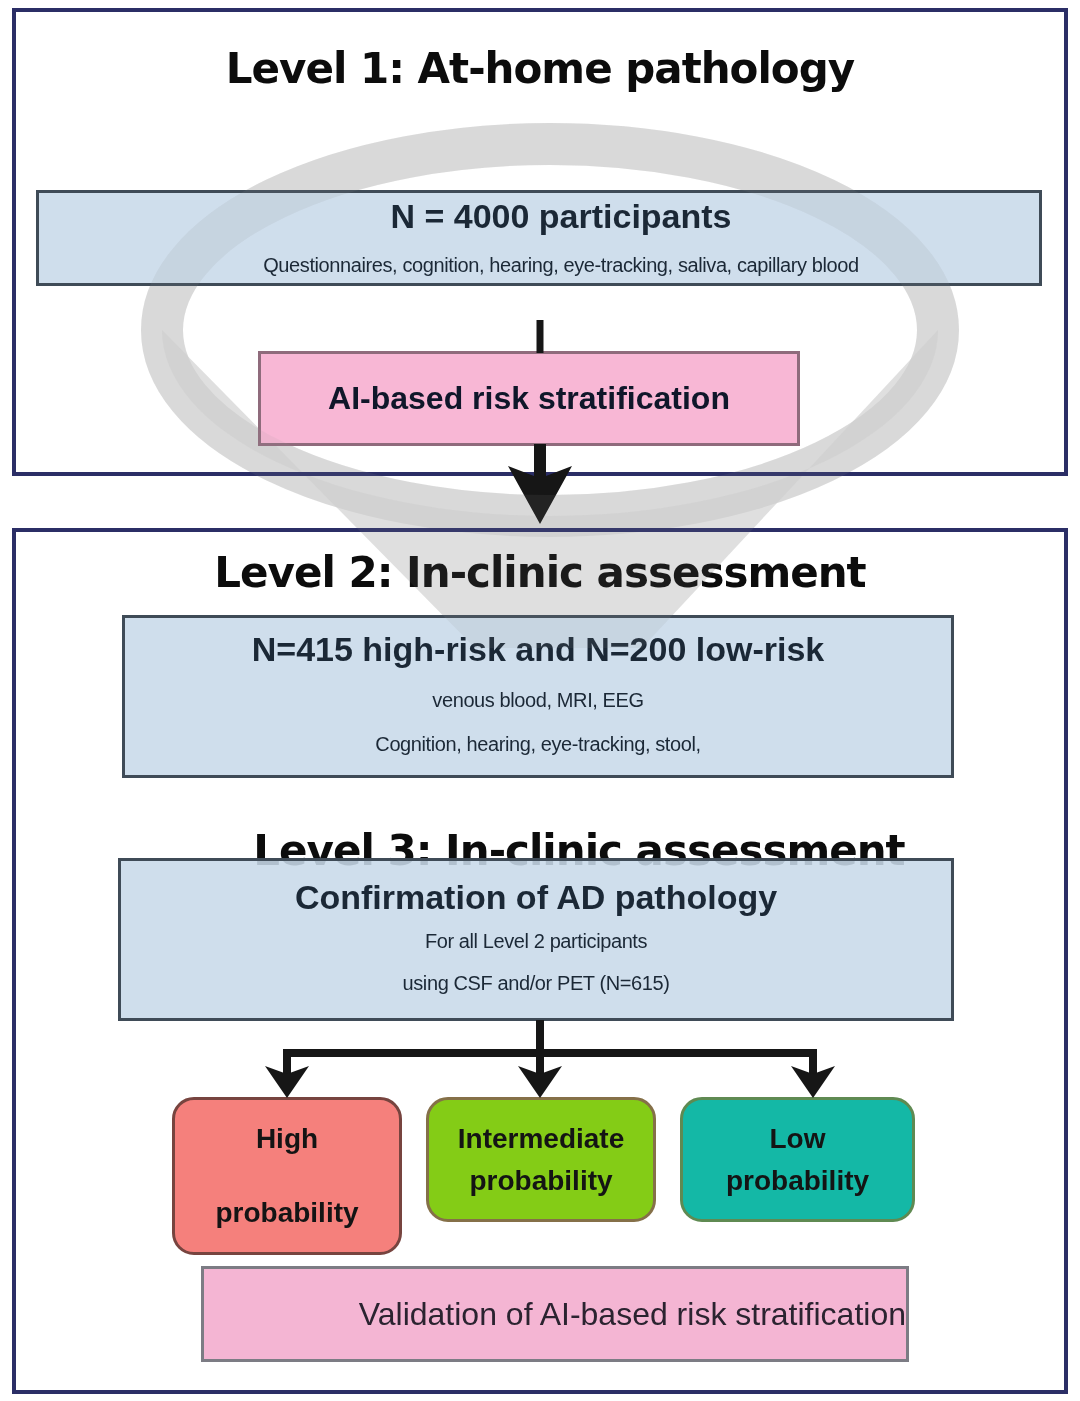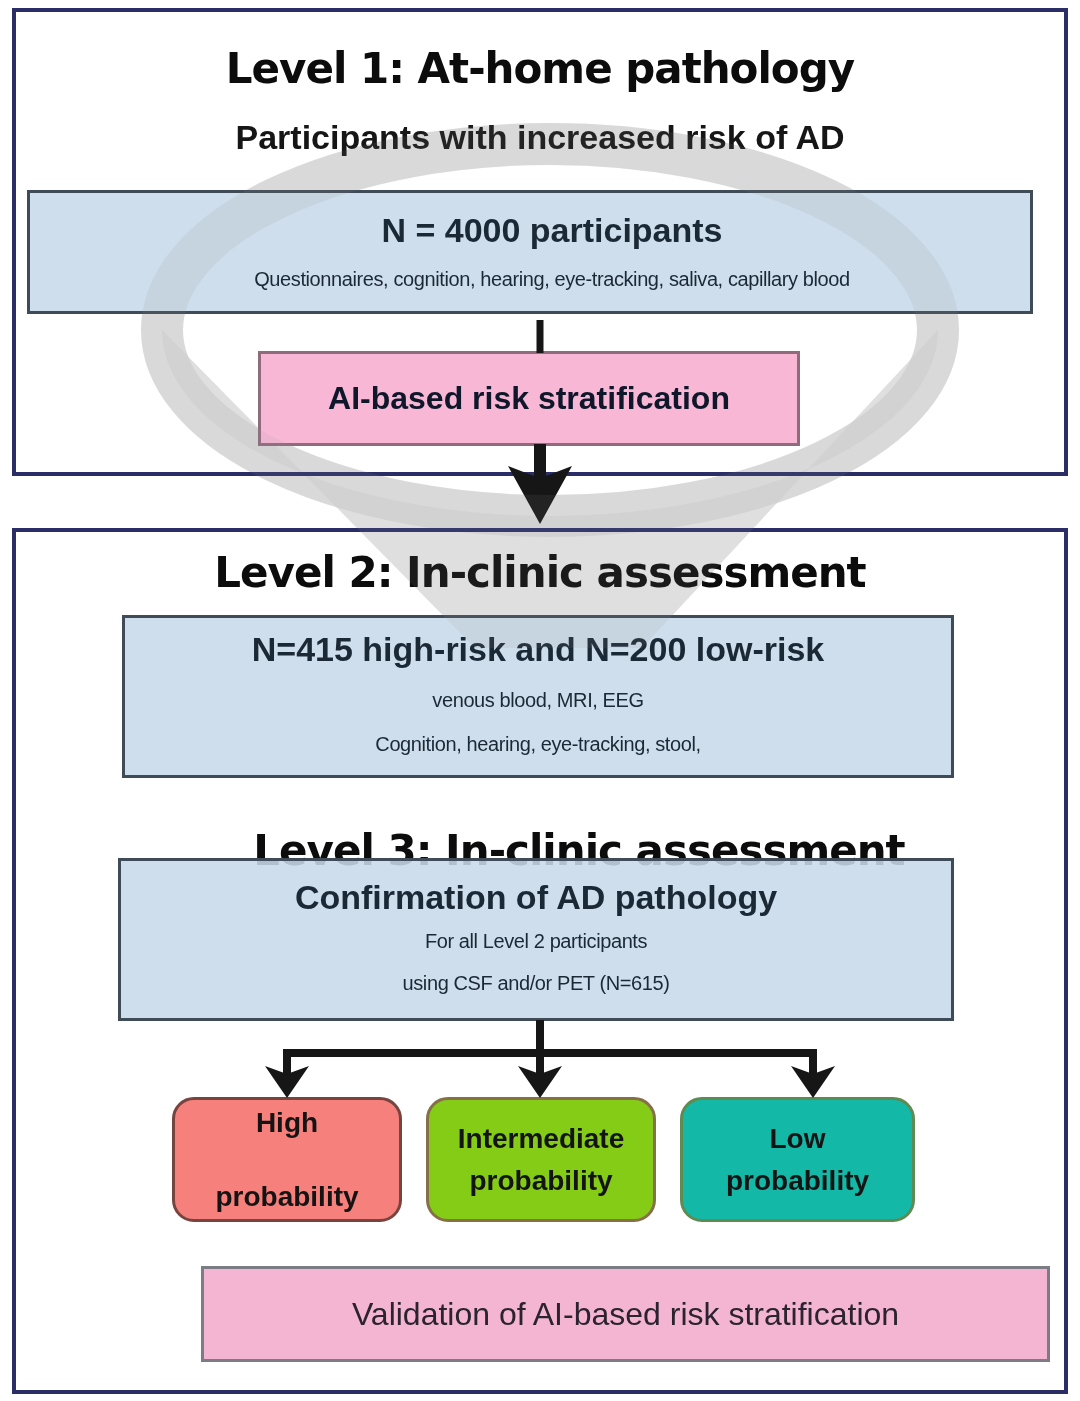--- a/index.html
+++ b/index.html
@@ -59,23 +59,22 @@
 
   <svg class="layer funnel" width="1080" height="1401" viewBox="0 0 1080 1401">
     <ellipse cx="550" cy="330" rx="388" ry="186" fill="none" stroke="#c9c9c9" stroke-width="42" opacity="0.55"></ellipse>
     <path d="M 162 330 A 388 186 0 0 0 938 330 L 642 648 L 475 648 Z" fill="#d2d2d2" opacity="0.5"></path>
   </svg>
 
   <div class="outer-frame" style="left:12px;top:8px;width:1056px;height:468px;"></div>
 
   <div class="level-title" style="top:44px;">Level 1: At-home pathology</div>
 
-  <div class="subtitle" style="top:118px;">Participants with increased risk of AD</div>
 
-  <div class="bluebox" style="left:27px;top:190px;width:1006px;height:124px;padding-left:44px;">
+  <div class="bluebox" style="left:36px;top:190px;width:1006px;height:96px;padding-left:44px;">
     <div class="headline" style="margin-bottom:10px;">N = 4000 participants</div>
     <div class="detail" style="line-height:34px;">Questionnaires, cognition, hearing, eye-tracking, saliva, capillary blood</div>
   </div>
 
   <div class="pinkbox" style="left:258px;top:351px;width:542px;height:95px;">
     <span>AI-based risk stratification</span>
   </div>
 
   <div class="outer-frame" style="left:12px;top:528px;width:1056px;height:866px;"></div>
 
@@ -88,36 +87,36 @@
   </div>
 
   <div class="level-title" style="top:826px;padding-left:39px;">Level 3: In-clinic assessment</div>
 
   <div class="bluebox" style="left:118px;top:858px;width:836px;height:163px;">
     <div class="headline" style="">Confirmation of AD pathology</div>
     <div class="detail" style="line-height:42px;">For all Level 2 participants</div>
     <div class="detail" style="line-height:42px;">using CSF and/or PET (N=615)</div>
   </div>
 
-  <div class="outcome red" style="left: 172px; top: 1097px; width: 230px; height: 125px; background-color: rgb(245, 128, 124); gap: 32px;">
+  <div class="outcome red" style="left: 172px; top: 1097px; width: 230px; height: 158px; background-color: rgb(245, 128, 124); gap: 32px;">
     <div>High</div>
     <div>probability</div>
   </div>
 
   <div class="outcome orange" style="left: 426px; top: 1097px; width: 230px; height: 125px; background-color: #84cc16;">
     <div>Intermediate</div>
     <div>probability</div>
   </div>
 
   <div class="outcome green" style="left: 680px; top: 1097px; width: 235px; height: 125px; background-color: #14b8a6;">
     <div>Low</div>
     <div>probability</div>
   </div>
 
-  <div class="validation" style="left:201px;top:1266px;width:849px;height:96px;">
+  <div class="validation" style="left:201px;top:1266px;width:708px;height:96px;justify-content:flex-end;">
     <span>Validation of AI-based risk stratification</span>
   </div>
 
   <svg class="layer arrows" width="1080" height="1401" viewBox="0 0 1080 1401">
 
     <line x1="540" y1="320" x2="540" y2="353" stroke="#161616" stroke-width="7"></line>
 
     <g>
       <rect x="534" y="444" width="12" height="32" fill="#161616"></rect>
       <polygon points="540,524 508,466 534,476 534,470 546,470 546,476 572,466" fill="#161616"></polygon>

